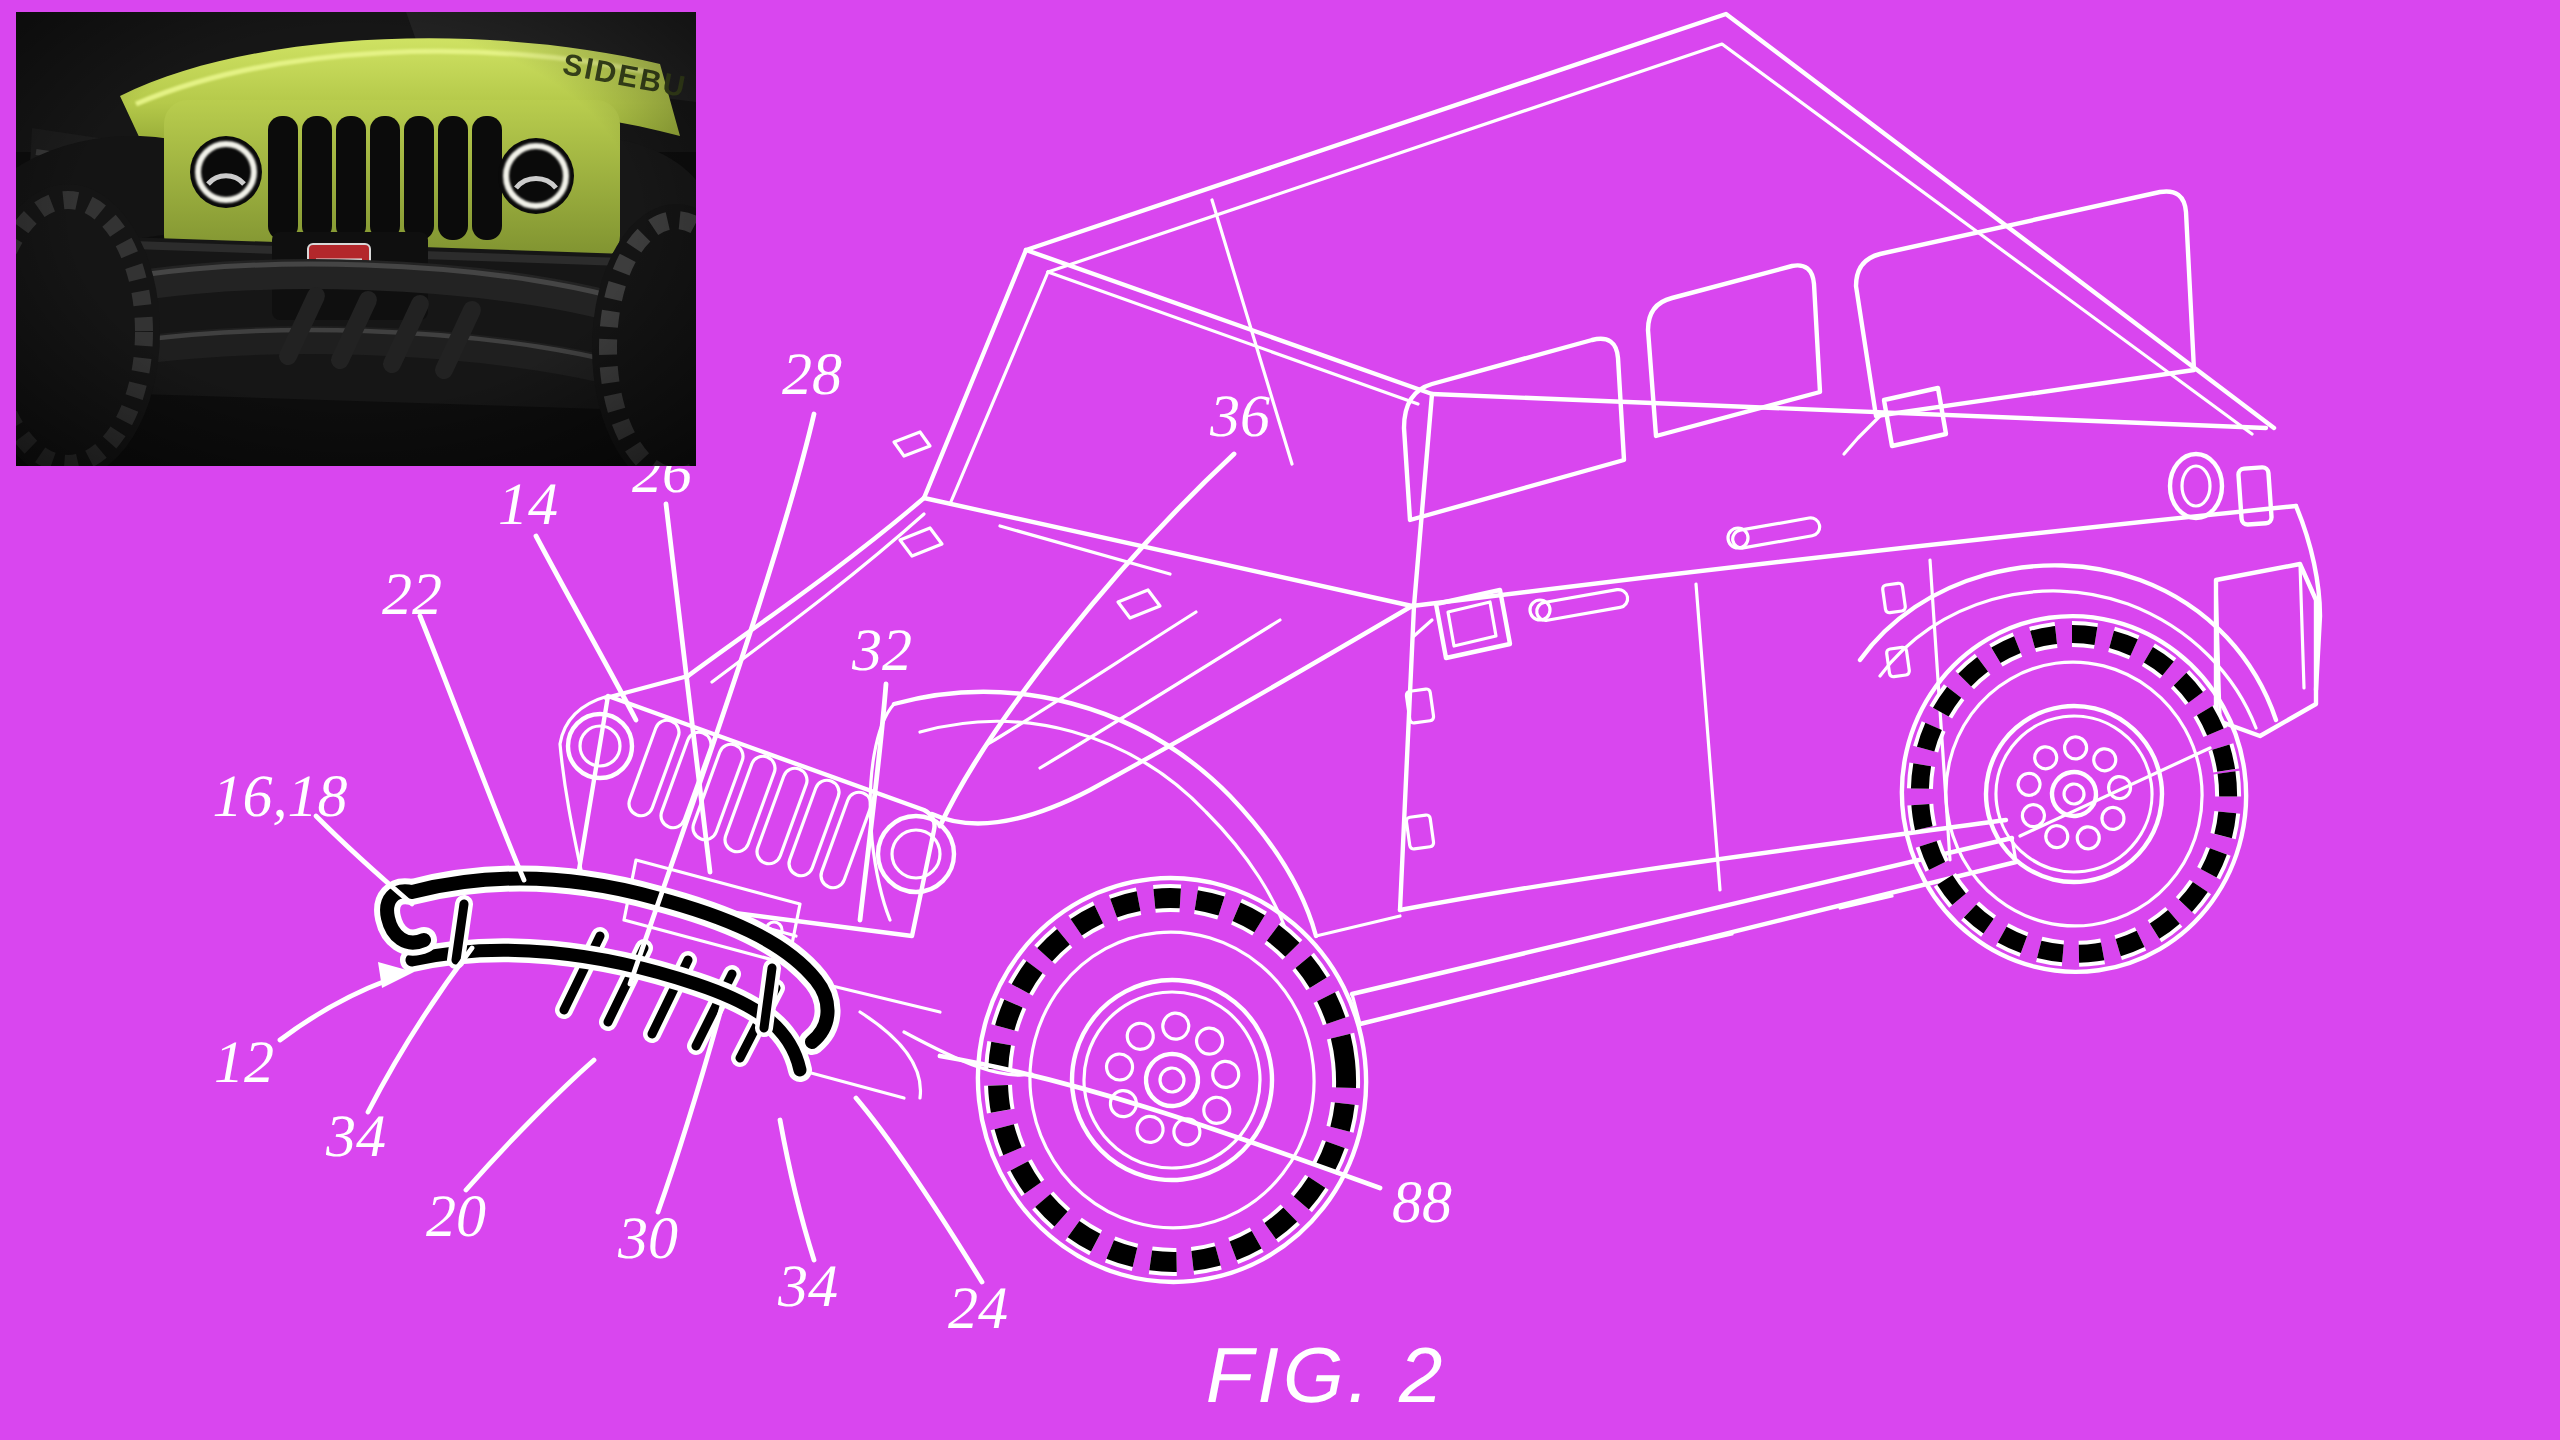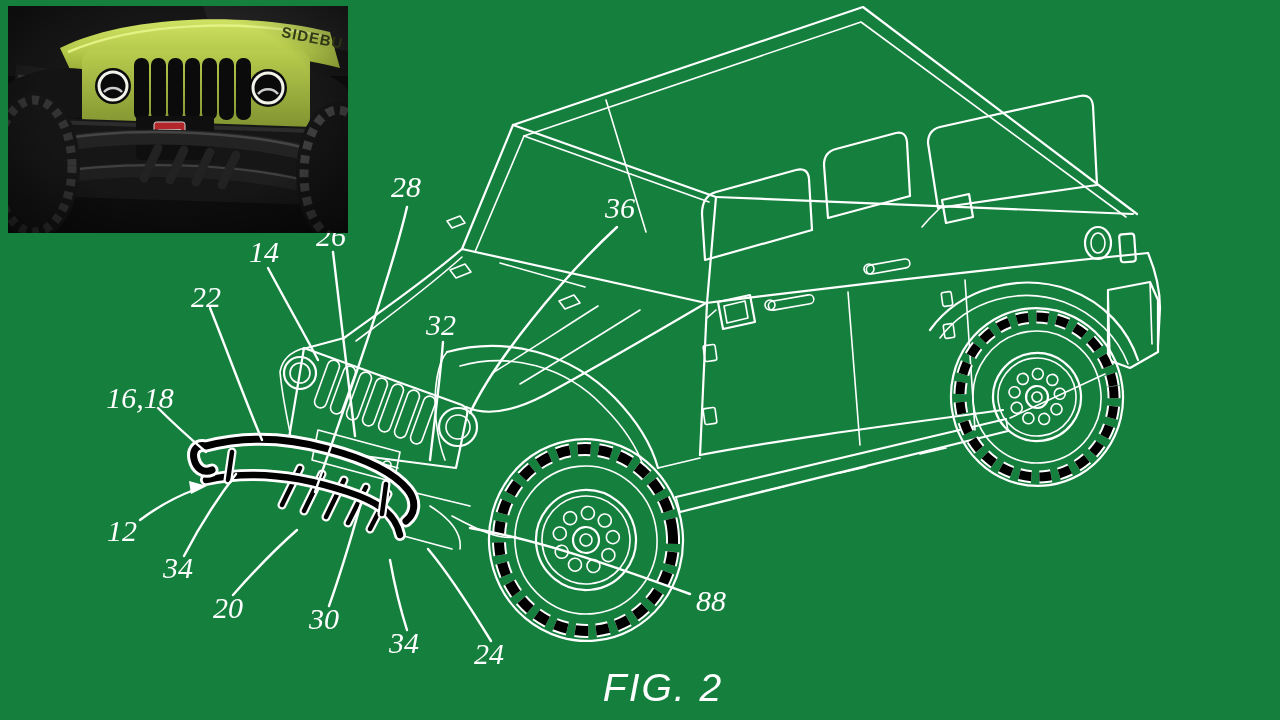--- a/index.html
+++ b/index.html
@@ -1,16 +1,16 @@
 <!DOCTYPE html>
 <html><head>
 <meta charset="utf-8">
 <style>
   html,body{margin:0;padding:0;background:#000;}
-  #stage{position:relative;width:1280px;height:720px;background:#15803d;overflow:hidden;
+  #stage{position:relative;width:1280px;height:720px;background:#d946ef;overflow:hidden;
          font-family:"Liberation Sans",sans-serif;}
   #lineart{position:absolute;left:0;top:0;}
   #photo{position:absolute;left:8px;top:6px;width:340px;height:227px;}
   .ref-label{font-family:"Liberation Serif",serif;font-style:italic;font-size:30px;fill:#ffffff;}
   .fig-caption{font-family:"Liberation Sans",sans-serif;font-style:italic;font-size:39px;fill:#ffffff;letter-spacing:2px;}
   .ln{stroke:#ffffff;stroke-width:2.2;fill:none;stroke-linecap:round;stroke-linejoin:round;}
   .fine{stroke:#ffffff;stroke-width:1.6;fill:none;stroke-linecap:round;stroke-linejoin:round;}
   .leader{stroke:#ffffff;stroke-width:2.4;fill:none;stroke-linecap:round;}
   .tubeW{stroke:#ffffff;fill:none;stroke-linecap:round;stroke-linejoin:round;}
   .tubeB{stroke:#000000;fill:none;stroke-linecap:round;stroke-linejoin:round;}

